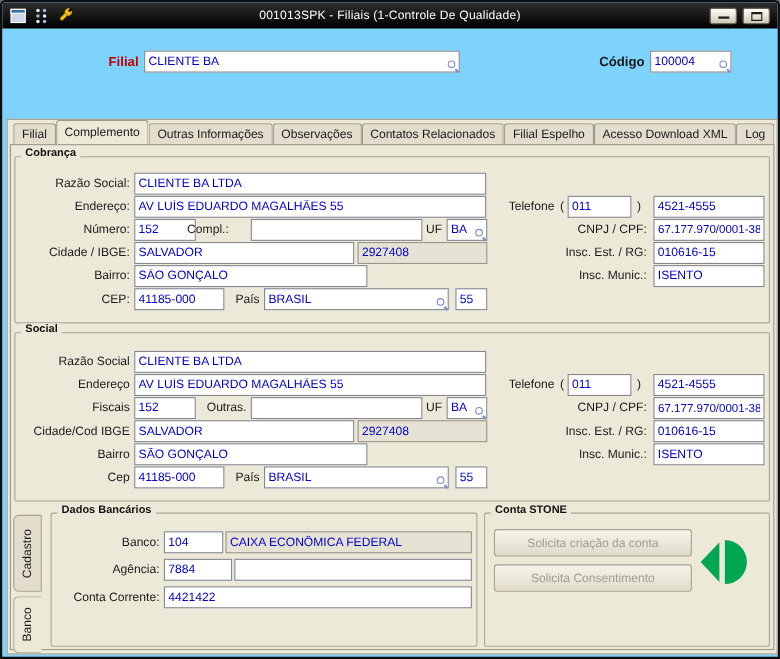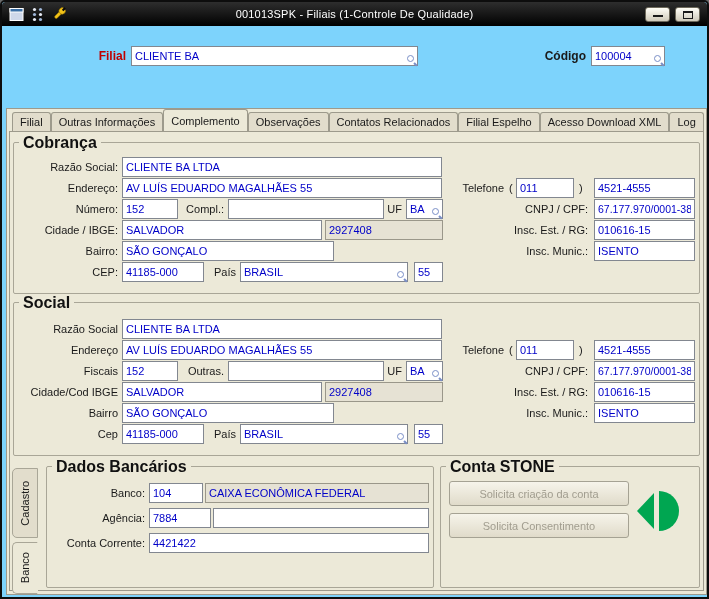--- a/index.html
+++ b/index.html
@@ -25,21 +25,21 @@
   .mag::before{content:"";position:absolute;left:1px;top:1px;width:5px;height:5px;border:1.5px solid #7a8fc7;border-radius:50%;background:rgba(255,255,255,.55)}
   .mag::after{content:"";position:absolute;left:8px;top:8px;width:4px;height:2px;background:#7a8fc7;transform:rotate(45deg);transform-origin:0 50%}
   
   .tabrow{position:absolute;display:flex;align-items:flex-end}
   .tab{border:1px solid #9d9a8c;border-bottom:none;border-radius:3px 3px 0 0;background:#E2DDCC;font-size:11px;color:#1a1a1a;padding:0 7px;height:19px;line-height:19px;white-space:nowrap;cursor:pointer}
   .tab.active{background:#ECE9D8;height:23px;line-height:22px;margin-bottom:-1px;font-weight:normal}
   
   .panel{position:absolute;border:1px solid #9d9a8c;background:#ECE9D8}
   
   .group{position:absolute;border:1px solid #a9a697;border-radius:2px}
-  .legend{position:absolute;top:-9px;left:5px;background:#ECE9D8;padding:0 4px;font-weight:bold;font-size:16px;color:#111;white-space:nowrap}
+  .legend{position:absolute;top:-9px;left:5px;background:#ECE9D8;padding:0 4px;font-weight:bold;font-size:10px;color:#111;white-space:nowrap}
   
   .vtab{position:absolute;left:10px;width:26px;border:1px solid #a9a697;border-radius:5px 0 0 5px;background:#E2DDCC;display:flex;align-items:center;justify-content:center;cursor:pointer}
   .vtab.active{background:#ECE9D8;border-right-color:#ECE9D8}
   .vtab span{writing-mode:vertical-rl;transform:rotate(180deg);font-size:11px;color:#1a1a1a}
   
   .btn{position:absolute;border:1px solid #a5a293;border-radius:3px;background:linear-gradient(#f6f4ea,#e0dbca);font:11px "Liberation Sans",sans-serif;color:#a19d8f;text-align:center;cursor:default}
   .stone-status{position:absolute;font-size:11px;font-weight:bold;color:#0000BB;white-space:nowrap}
 </style>
 </head>
 <body>
@@ -88,22 +88,22 @@
   <span class="fw" style="left:589px;top:44px;width:74px">
     <input class="inp" value="100004" style="">
     <span class="mag"></span>
   </span>
 
 
   <div class="panel" style="left:4px;top:106px;width:701px;height:487px"></div>
 
   <div class="tabrow" style="left:10px;top:107px;height:22px">
     <div class="tab"><span>Filial</span></div>
+    <div class="tab active"><span>Complemento</span></div>
     <div class="tab"><span>Outras Informações</span></div>
-    <div class="tab active"><span>Complemento</span></div>
     <div class="tab"><span>Observações</span></div>
     <div class="tab"><span>Contatos Relacionados</span></div>
     <div class="tab"><span>Filial Espelho</span></div>
     <div class="tab"><span>Acesso Download XML</span></div>
     <div class="tab"><span>Log</span></div>
   </div>
 
   <div class="panel" style="left:7px;top:129px;width:695px;height:460px"></div>
 
   <div class="group" style="left:11px;top:140px;width:687px;height:152px">
@@ -115,21 +115,21 @@
     <span class="l" style="left:0;top:35px;width:104px">Endereço:</span>
     <input class="fi" style="left: 108px; top: 35px; width: 320px;" value="AV LUÍS EDUARDO MAGALHÃES 55">
     <span class="l" style="left:428px;top:35px;width:62px">Telefone</span>
     <span class="p" style="left:495px;top:35px">(</span>
     <input class="fi" style="left: 502px; top: 35px; width: 58px;" value="011">
     <span class="p" style="left:565px;top:35px">)</span>
     <input class="fi" style="left: 580px; top: 35px; width: 101px;" value="4521-4555">
 
     <span class="l" style="left:0;top:56px;width:104px">Número:</span>
     <input class="fi" style="left: 108px; top: 56px; width: 56px;" value="152">
-    <span class="l" style="left:160px;top:56px;width:50px">Compl.:</span>
+    <span class="l" style="left:144px;top:56px;width:50px">Compl.:</span>
     <input class="fi" style="left: 214px; top: 56px; width: 156px;" value="">
     <span class="l" style="left:366px;top:56px;width:22px">UF</span>
     <span class="fw" style="left:392px;top:56px;width:37px">
       <input class="inp" value="BA" style="">
       <span class="mag"></span>
     </span>
     <span class="l" style="left:428px;top:56px;width:146px">CNPJ / CPF:</span>
     <input class="fi" style="left: 580px; top: 56px; width: 101px; font-size: 10.5px;" value="67.177.970/0001-38">
 
     <span class="l" style="left:0;top:77px;width:104px">Cidade / IBGE:</span>

